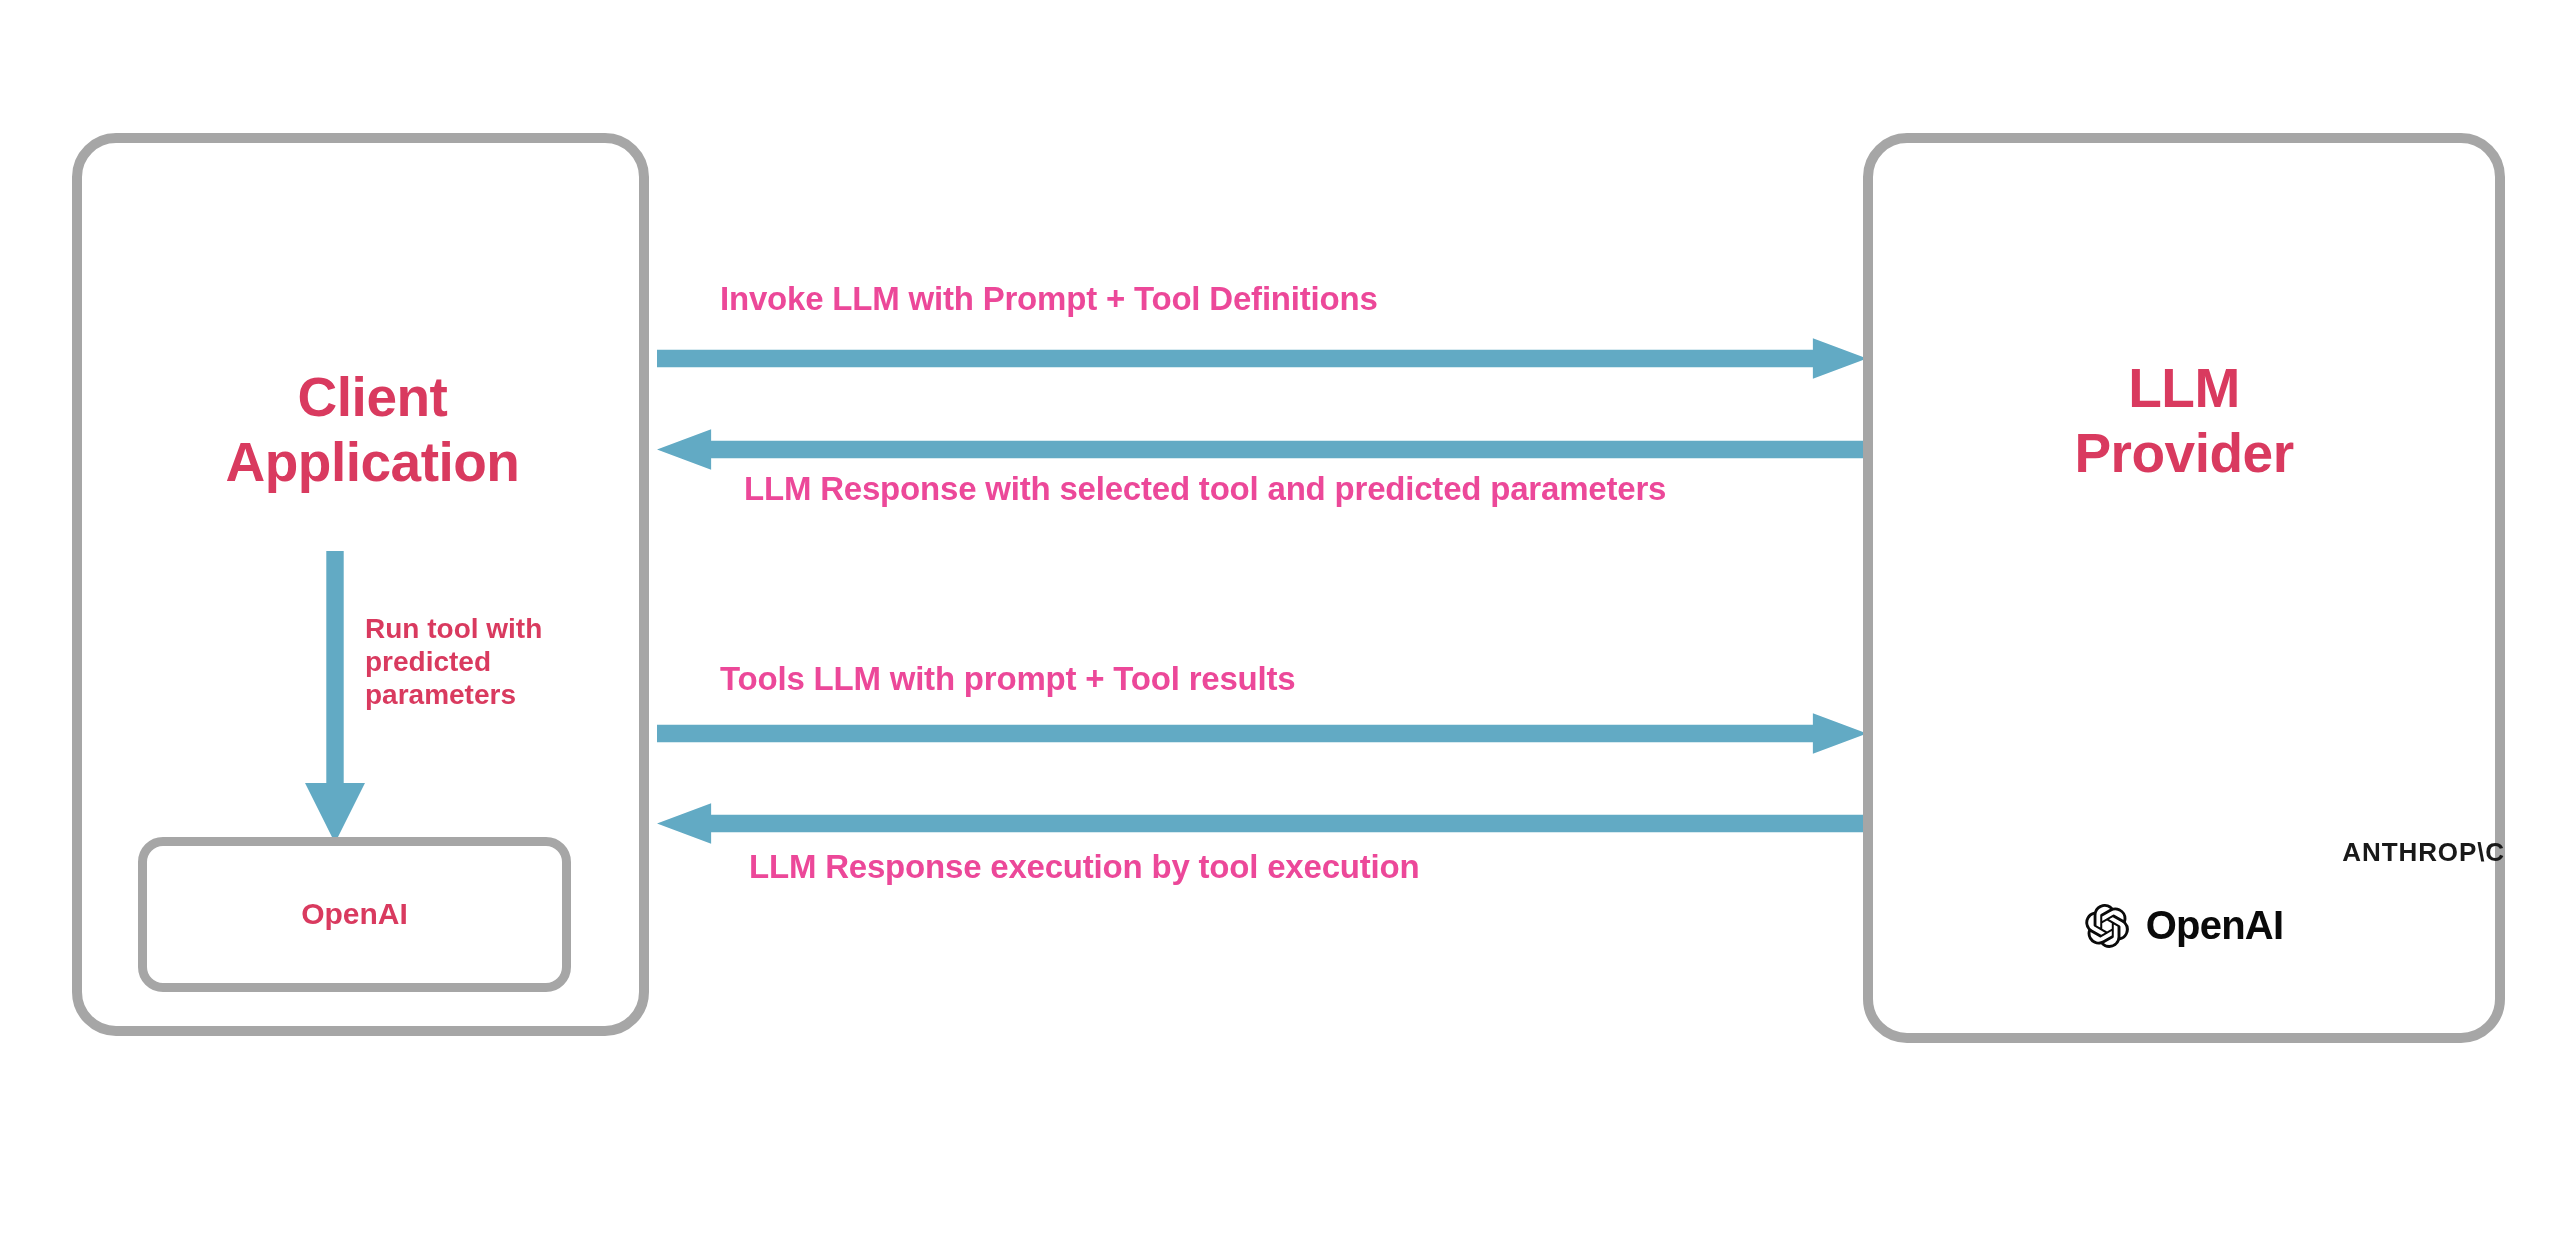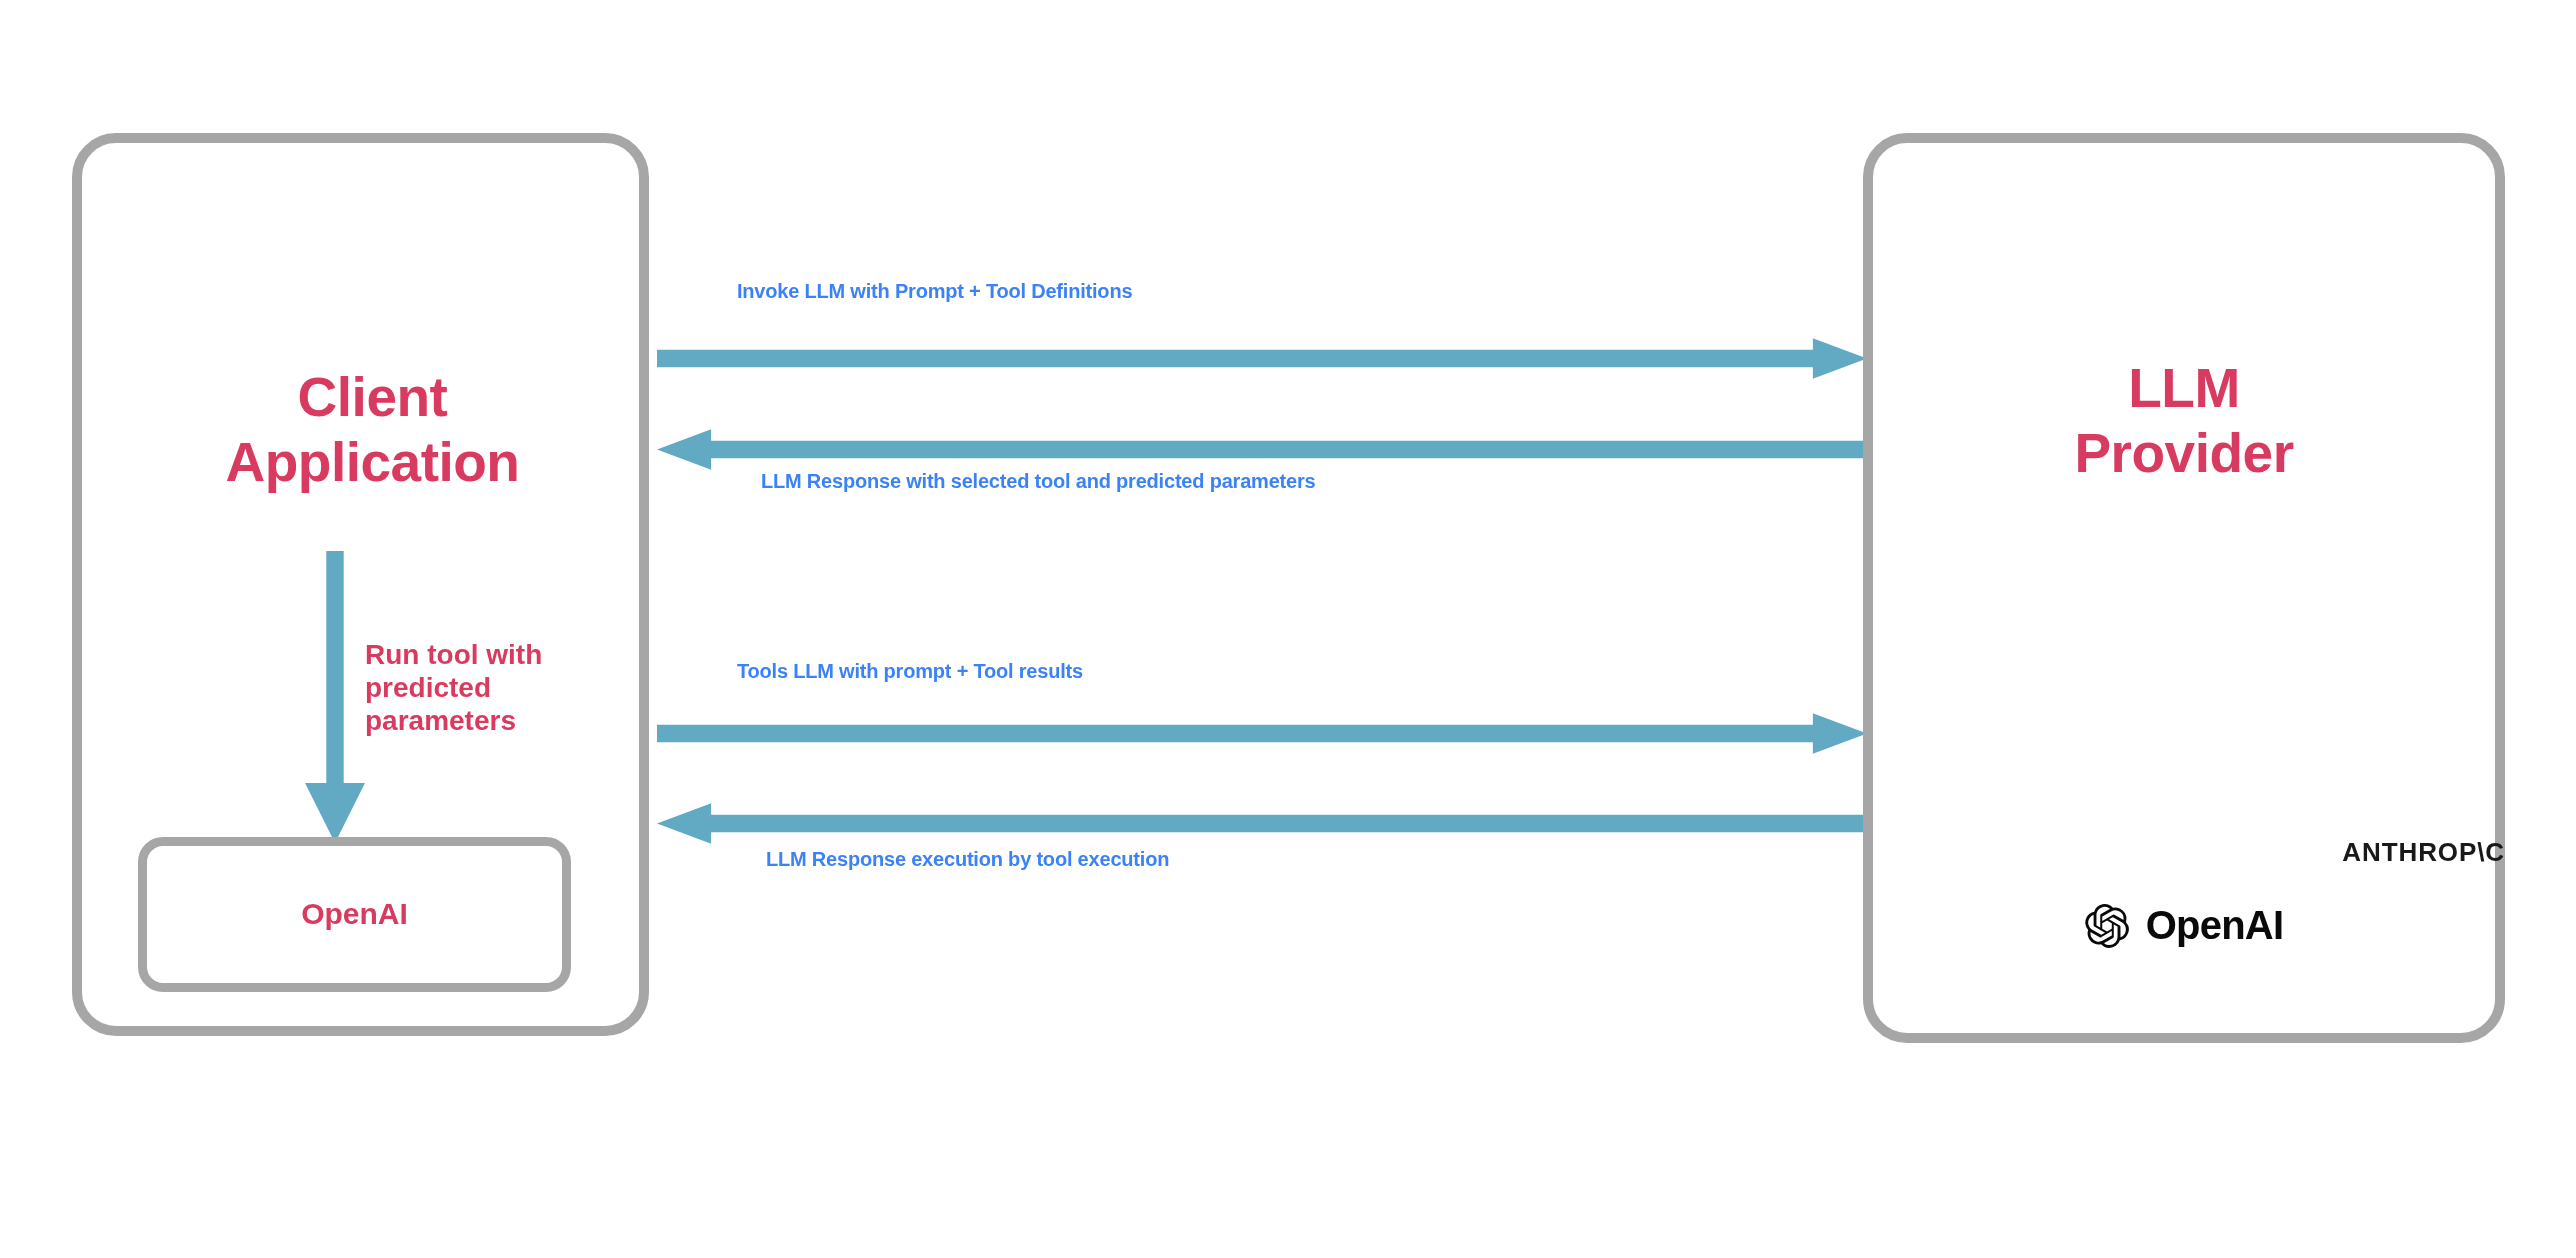--- a/index.html
+++ b/index.html
@@ -109,37 +109,36 @@
     left: 305px;
     top: 551px;
     width: 60px;
     height: 292px;
   }
   #arrow-vertical svg { display: block; }
 
   
   .arrow-label {
     position: absolute;
-    color: #3b82f6;
-    font-size: 20px;
+    color: #ec4899;
+    font-size: 33px;
     font-weight: 700;
     white-space: nowrap;
     letter-spacing: -0.2px;
-    margin-left: 17px;
   }
 
   #label-1 { left: 720px; top: 280px; }
   #label-2 { left: 744px; top: 470px; }
   #label-3 { left: 720px; top: 660px; }
   #label-4 { left: 749px; top: 848px; }
 
   #label-run-tool {
     position: absolute;
     left: 365px;
-    top: 638px;
+    top: 612px;
     width: 280px;
     color: #d93a5f;
     font-size: 28px;
     font-weight: 700;
     line-height: 1.18;
     white-space: pre-line;
   }
 
   
   #anthropic-logo {

